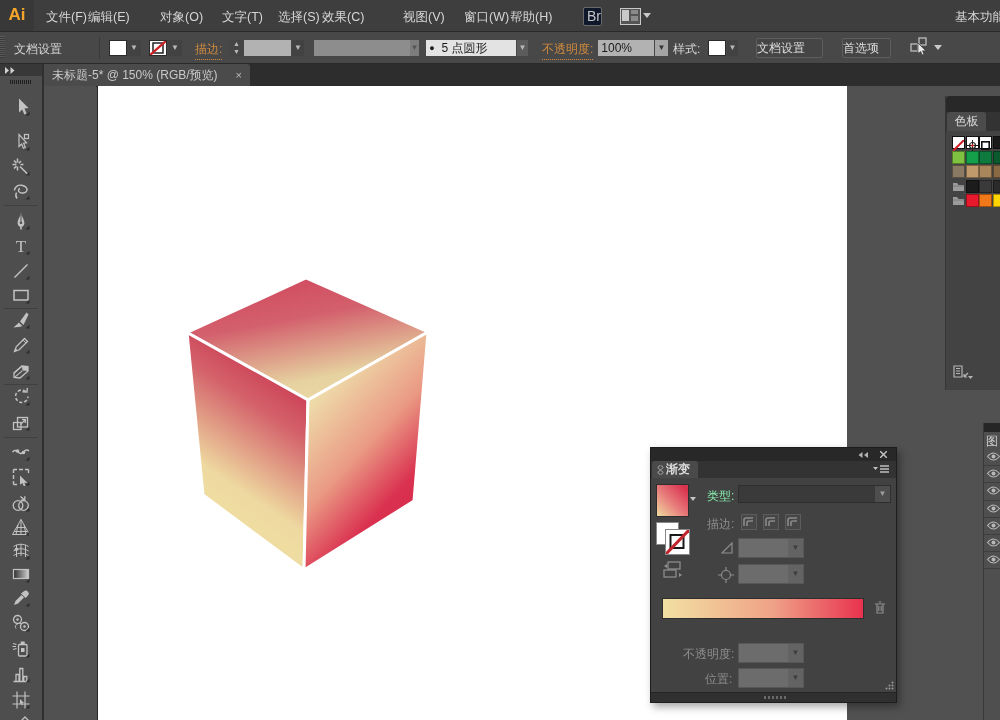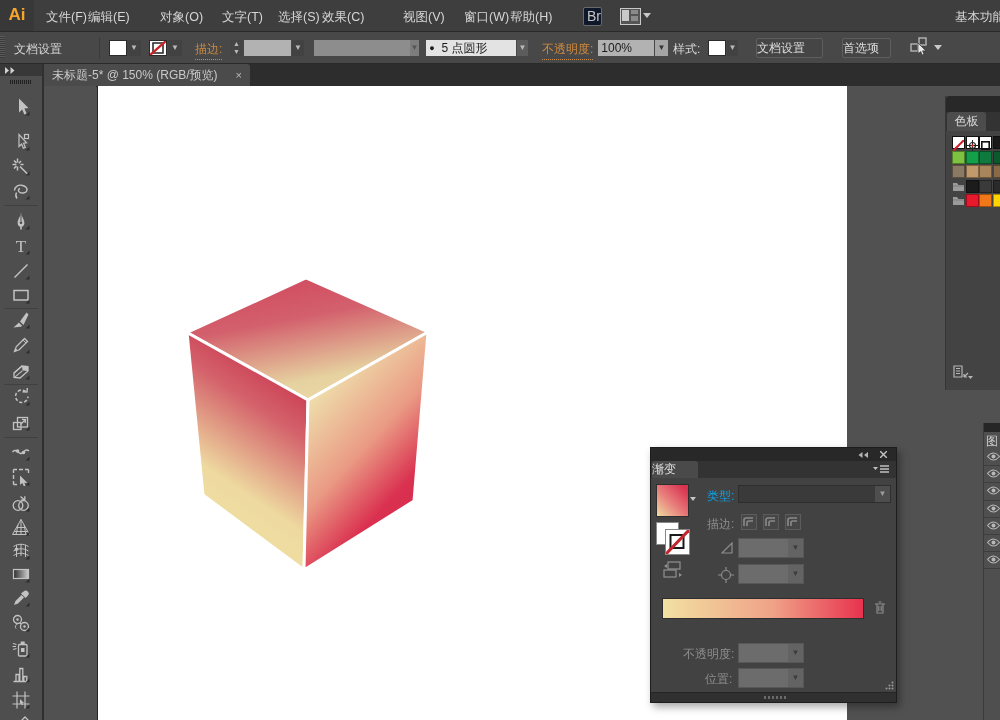--- a/index.html
+++ b/index.html
@@ -27,21 +27,21 @@
           color:#c9c9c9;font-size:12px;line-height:22px;border-radius:3px 3px 0 0;white-space:nowrap;overflow:hidden;}
   
   #toolbar{left:0;top:64px;width:42px;height:656px;background:#4e4e4e;border-right:2px solid #303030;}
   .tool{position:absolute;left:12px;width:18px;height:18px;}
   
   #canvas-l{left:42px;top:86px;width:54px;height:634px;background:#515151;}
   #artboard{left:97px;top:86px;width:749px;height:634px;background:#ffffff;
             border-left:1px solid #262626;border-right:1px solid #262626;}
   #canvas-r{left:847px;top:86px;width:153px;height:634px;background:#515151;}
   
-  .ptext{color:#0ea5e9;} .gtext{color:#8d8d8d;}
+  .ptext{color:#86efac;} .gtext{color:#8d8d8d;}
   .dis-well{position:absolute;width:66px;height:20px;background:#6c6c6c;border:1px solid #575757;box-sizing:border-box;}
   .dis-well .ar{position:absolute;right:0;top:0;width:15px;height:100%;background:#636363;
                 color:#3c3c3c;font-size:8px;text-align:center;line-height:18px;}
 </style>
 </head>
 <body>
 
 <div id="menubar" class="abs">
   <div id="ailogo">Ai</div>
   <div class="mi" style="left:46px">文件(F)</div>
@@ -544,21 +544,21 @@
         <path d="M4.5,0 v6 l-4,-3 Z M10,0 v6 l-4,-3 Z" fill="#b4b4b4"></path>
       </svg>
     <svg style="position:absolute;right:9px;top:3px;" width="7" height="7">
         <path d="M0,0 L7,7 M7,0 L0,7" stroke="#c5c5c5" stroke-width="1.4"></path>
       </svg>
   </div>
   <div style="position:absolute;left:0;top:13px;width:100%;height:17px;background:#333;"></div>
   <div style="position:absolute;left:1px;top:13px;width:46px;height:17px;background:#4a4a4a;border-radius:3px 3px 0 0;
        color:#dcdcdc;font-size:12px;line-height:17px;"><svg style="position:absolute;left:5px;top:3.5px;" width="7" height="10">
         <path d="M3.5,0 L6.3,2.5 L3.5,5 L0.7,2.5 Z M3.5,5 L6.3,7.5 L3.5,10 L0.7,7.5 Z" fill="none" stroke="#b4b4b4" stroke-width="0.9"></path>
-      </svg><span style="">渐变</span></div>
+      </svg><span style="margin-left:14px;font-weight:bold;">渐变</span></div>
   <svg style="position:absolute;right:7px;top:17px;" width="16" height="10">
     <path d="M0,2 l5,0 -2.5,3 z" fill="#c0c0c0"></path>
     <path d="M7,1 h9 M7,4 h9 M7,7 h9" stroke="#c0c0c0" stroke-width="1.6"></path>
   </svg>
 
   <div style="position:absolute;left:5px;top:36px;width:31px;height:31px;border:1px solid #2e2e2e;
        background:linear-gradient(45deg,#efdba0 0%,#e87e7c 45%,#d93350 90%);"></div>
   <div style="position:absolute;left:39px;top:49px;width:0;height:0;border-left:3.5px solid transparent;border-right:3.5px solid transparent;border-top:4.5px solid #c5c5c5;"></div>
 
   <div class="ptext" style="position:absolute;left:56px;top:40px;font-size:12px;">类型:</div>

